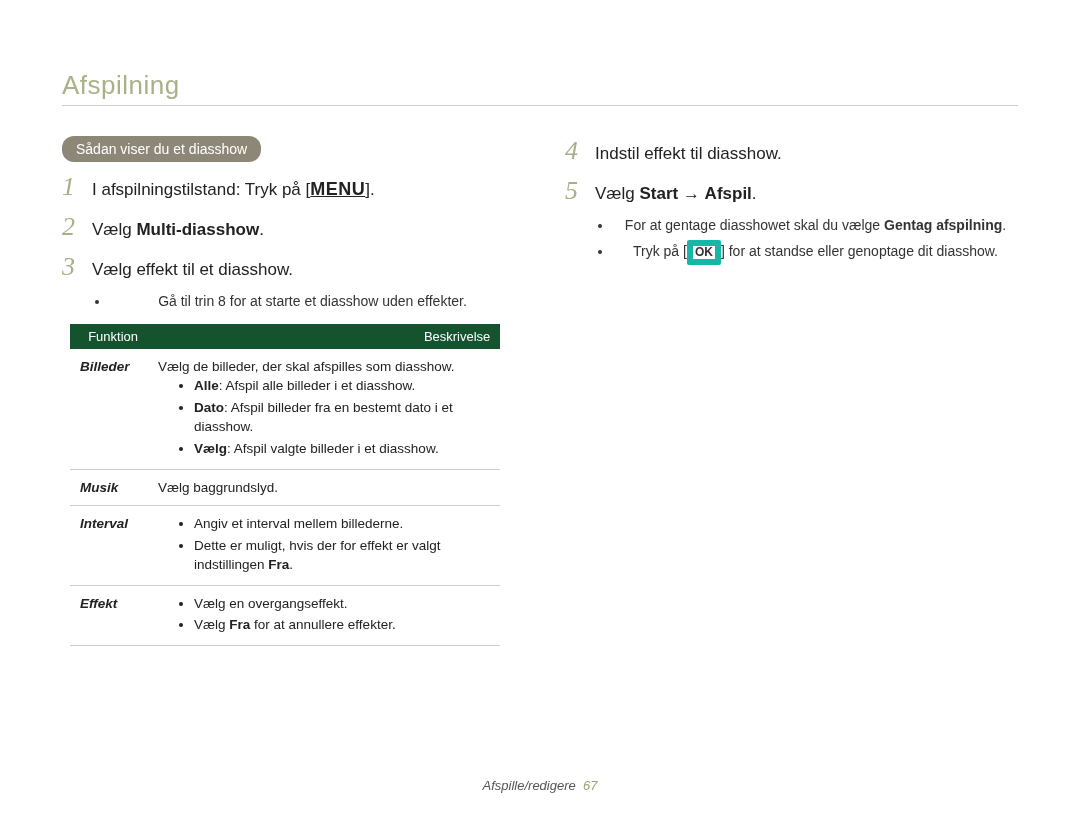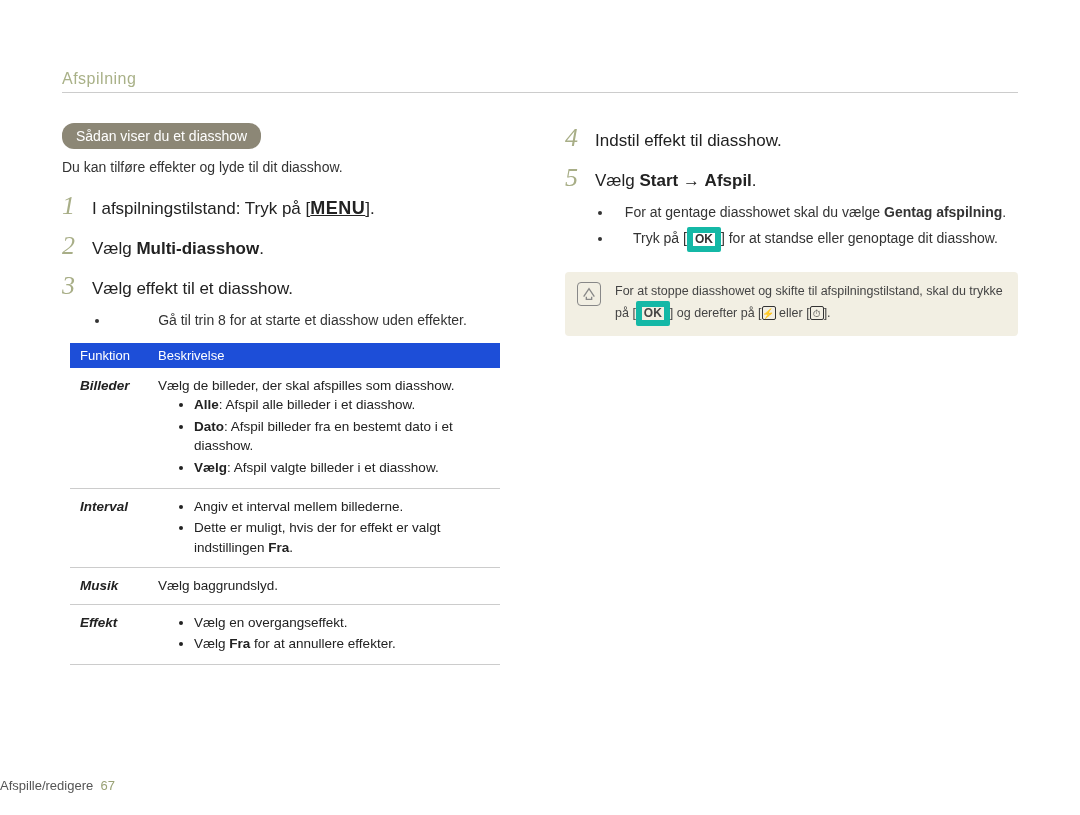--- a/index.html
+++ b/index.html
@@ -7,21 +7,21 @@
     width: 1080px;
     height: 815px;
     background: #fff;
     font-family: Arial, Helvetica, sans-serif;
     color: #222;
     position: relative;
     padding: 70px 62px 0 62px;
   }
   .header-title {
     color: #a9b188;
-    font-size: 16px;
+    font-size: 26px;
     font-weight: 300;
     letter-spacing: 0.5px;
     margin-bottom: 4px;
   }
   .header-rule {
     border: none;
     border-top: 1px solid #ccc;
     margin-bottom: 30px;
   }
   .columns {
@@ -79,23 +79,23 @@
   }
   .sub-bullets li { margin-bottom: 4px; line-height: 1.4; }
   table.func {
     width: 95%;
     border-collapse: collapse;
     margin-top: 4px;
     margin-left: 8px;
     font-size: 13.5px;
   }
   table.func thead th {
-    background: #1d4ed8;
+    background: #14532d;
     color: #fff;
-    text-align: left;
+    text-align: right;
     font-weight: 400;
     padding: 5px 10px;
     font-size: 13px;
   }
   table.func td {
     border-bottom: 1px solid #ccc;
     padding: 8px 10px;
     vertical-align: top;
     line-height: 1.45;
   }
@@ -131,23 +131,24 @@
     border-radius: 4px;
     display: flex;
     align-items: center;
     justify-content: center;
   }
   .note-icon svg { width: 16px; height: 16px; stroke: #888; fill: none; stroke-width: 2; }
   .footer {
     position: absolute;
     bottom: 22px;
     left: 0; right: 0;
-    text-align: left;
+    text-align: center;
     font-size: 13px;
     color: #555;
+    font-style: italic;
   }
   .footer .pg { color: #9aa275; }
   .glyph-box {
     display: inline-block;
     border: 1px solid #333;
     width: 14px;
     height: 14px;
     vertical-align: middle;
     font-size: 10px;
     text-align: center;
@@ -158,21 +159,20 @@
 </head>
 <body>
 
 <div class="header-title">Afspilning</div>
 <hr class="header-rule">
 
 <div class="columns">
 
   <div class="col">
     <div class="pill">Sådan viser du et diasshow</div>
-    <div class="intro">Du kan tilføre effekter og lyde til dit diasshow.</div>
 
     <div class="step">
       <span class="step-num">1</span>
       <span class="step-text">
         <span>I afspilningstilstand: Tryk på [</span><span class="menu-label">MENU</span><span>].</span>
       </span>
     </div>
 
     <div class="step">
       <span class="step-num">2</span>
@@ -202,33 +202,33 @@
           <td>
             <span>Vælg de billeder, der skal afspilles som diasshow.</span>
             <ul>
               <li><b>Alle</b><span>: Afspil alle billeder i et diasshow.</span></li>
               <li><b>Dato</b><span>: Afspil billeder fra en bestemt dato i et diasshow.</span></li>
               <li><b>Vælg</b><span>: Afspil valgte billeder i et diasshow.</span></li>
             </ul>
           </td>
         </tr>
         <tr>
+          <td class="fn">Musik</td>
+          <td>Vælg baggrundslyd.</td>
+        </tr>
+        <tr>
           <td class="fn">Interval</td>
           <td>
             <ul>
               <li>Angiv et interval mellem billederne.</li>
               <li><span>Dette er muligt, hvis der for effekt er valgt indstillingen </span><b>Fra</b><span>.</span></li>
             </ul>
           </td>
         </tr>
         <tr>
-          <td class="fn">Musik</td>
-          <td>Vælg baggrundslyd.</td>
-        </tr>
-        <tr>
           <td class="fn">Effekt</td>
           <td>
             <ul>
               <li>Vælg en overgangseffekt.</li>
               <li><span>Vælg </span><b>Fra</b><span> for at annullere effekter.</span></li>
             </ul>
           </td>
         </tr>
       </tbody>
     </table>
@@ -243,28 +243,19 @@
       <span class="step-num">5</span>
       <span class="step-text">
         <span>Vælg </span><b>Start</b><span> → </span><b>Afspil</b><span>.</span>
       </span>
     </div>
     <ul class="sub-bullets">
       <li><span>For at gentage diasshowet skal du vælge </span><b>Gentag afspilning</b><span>.</span></li>
       <li><span>Tryk på [</span><span class="inline-ok">OK</span><span>] for at standse eller genoptage dit diasshow.</span></li>
     </ul>
 
-    <div class="note-box">
-      <span class="note-icon">
-        <svg viewBox="0 0 24 24">
-            <path d="M4 16 L12 4 L20 16"></path>
-            <path d="M8 16 L8 20 L16 20 L16 16"></path>
-          </svg>
-      </span>
-      <span>For at stoppe diasshowet og skifte til afspilningstilstand, skal du trykke på [</span><span class="inline-ok">OK</span><span>] og derefter på [</span><span class="glyph-box">⚡</span> eller [<span class="glyph-box">⏱</span><span>].</span>
-    </div>
   </div>
 
 </div>
 
 <div class="footer">
   <span>Afspille/redigere</span>&nbsp;&nbsp;<span class="pg">67</span>
 </div>
 
 </body></html>

